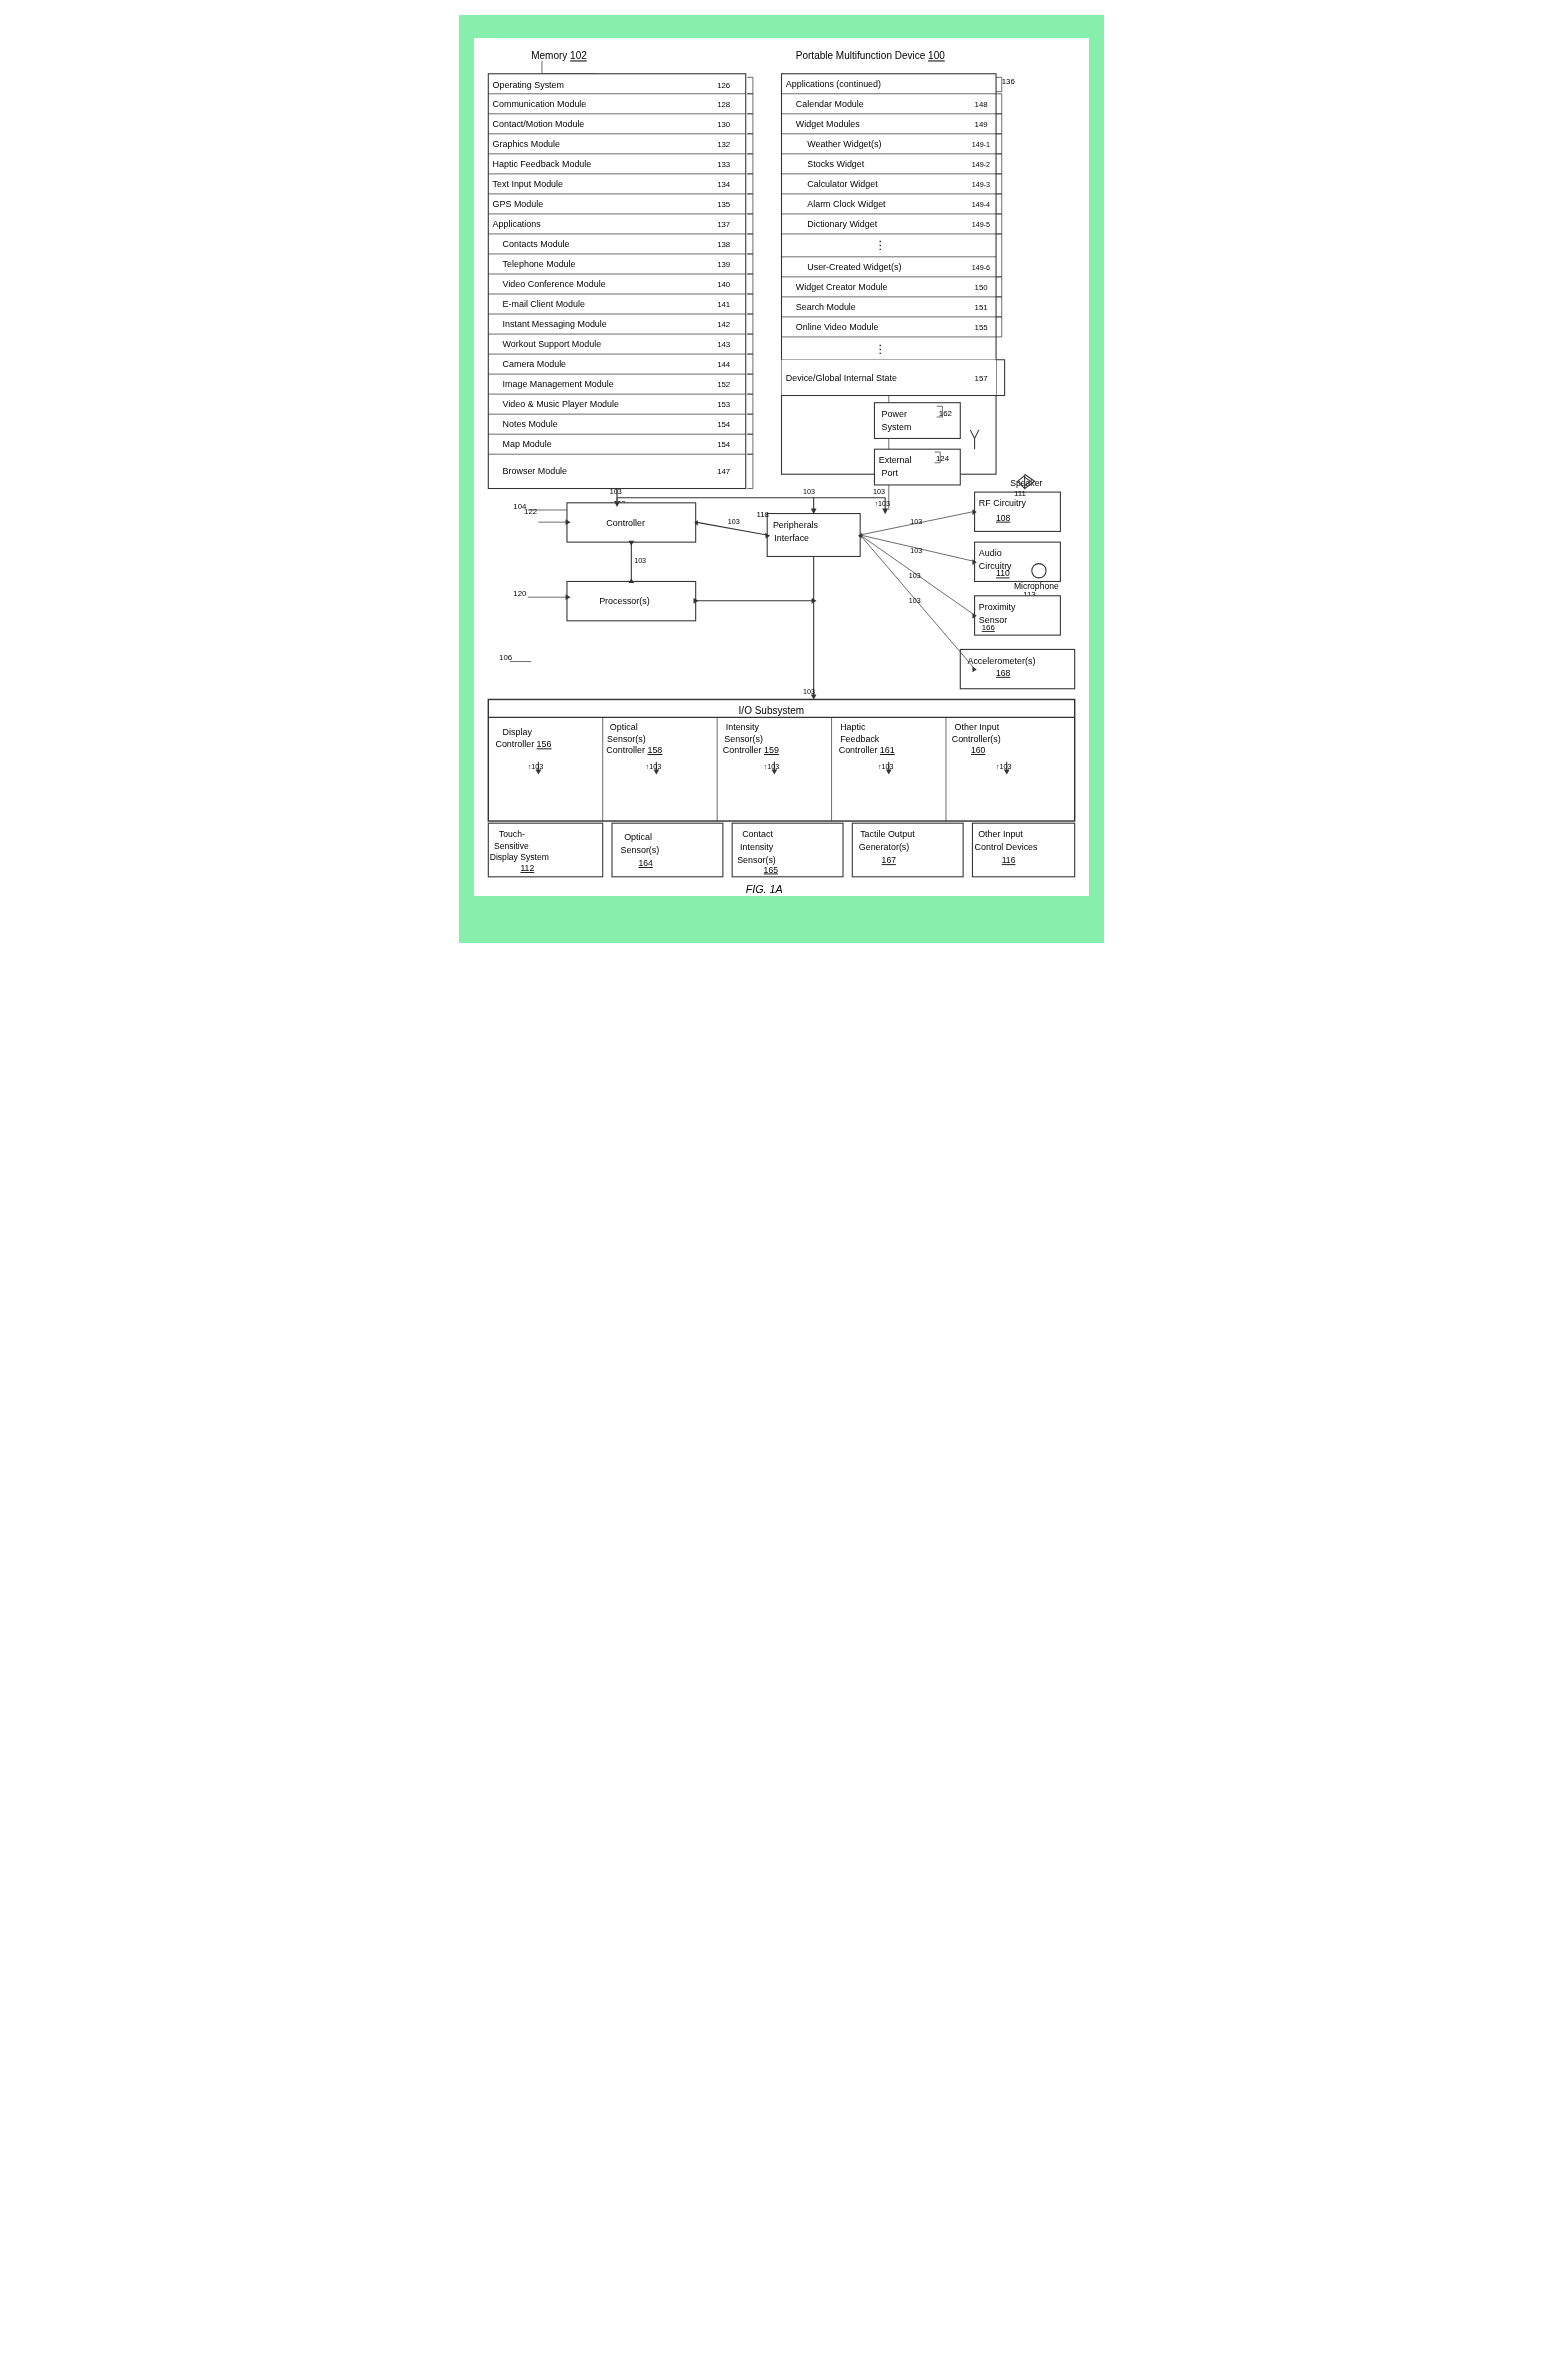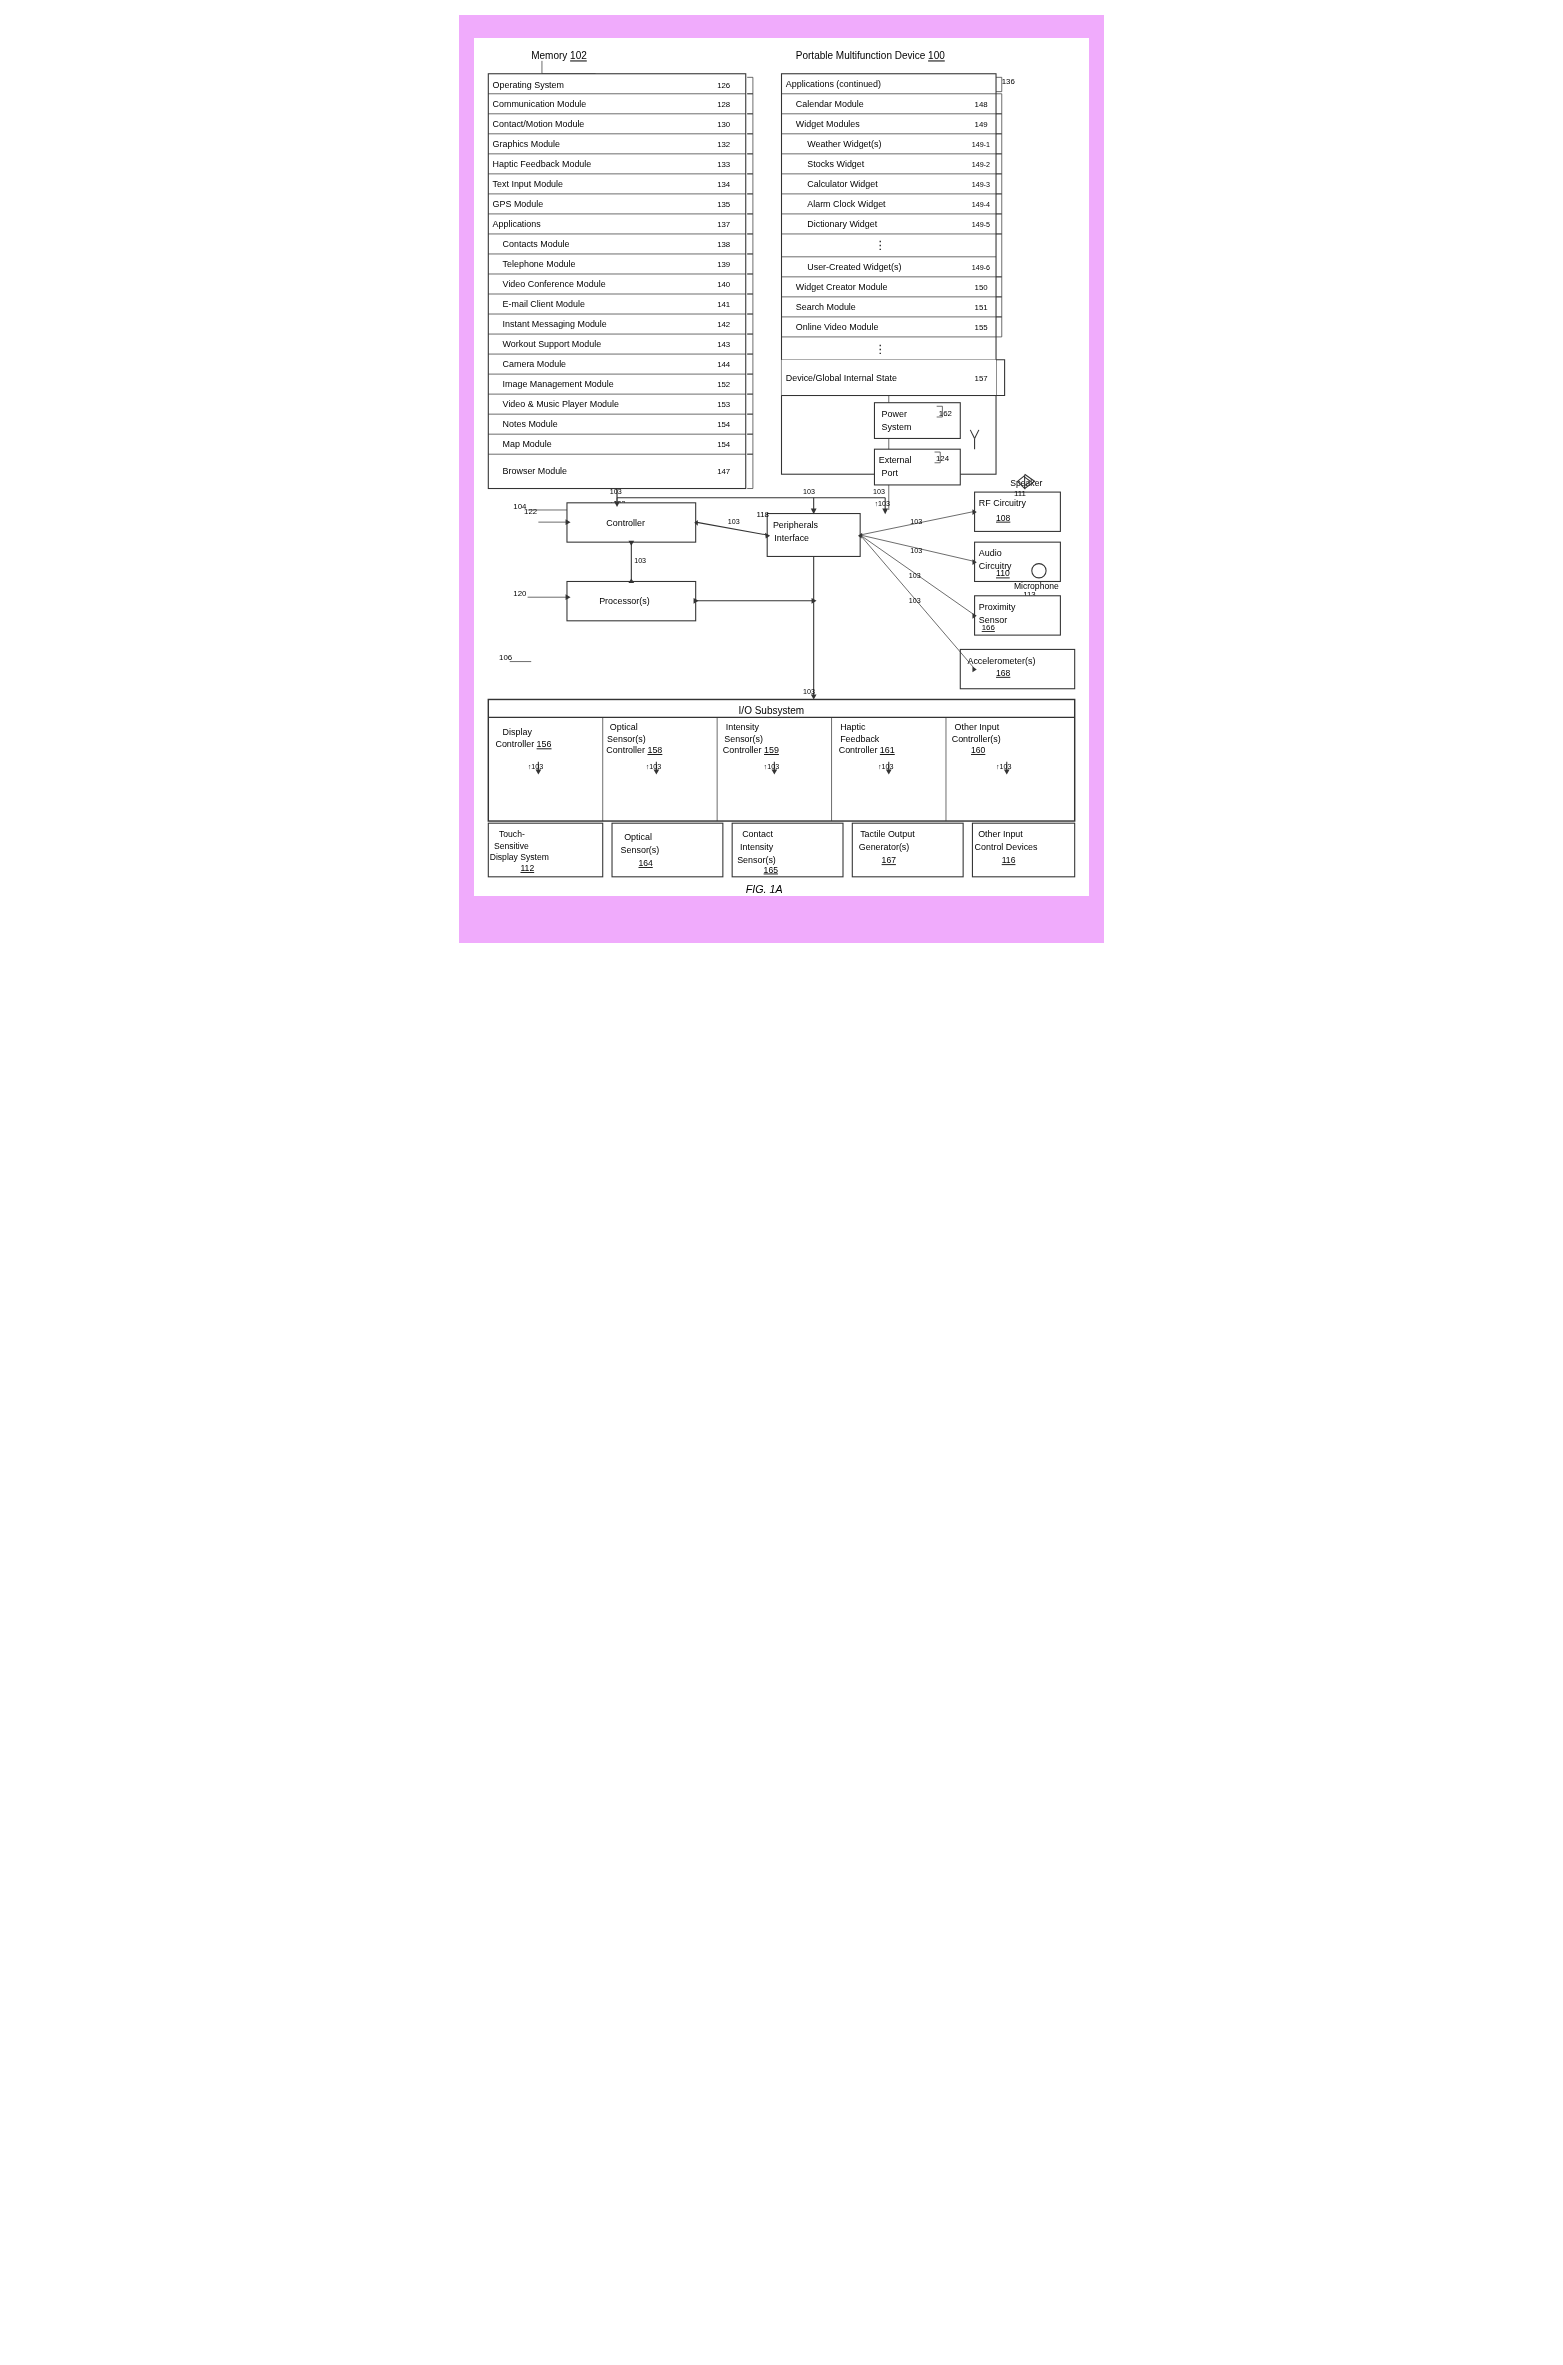--- a/index.html
+++ b/index.html
@@ -8,21 +8,21 @@
       font-family: Arial, sans-serif;
       font-size: 9.7px;
       display: flex;
       justify-content: center;
       align-items: flex-start;
       min-height: 100vh;
       padding: 15px;
     }
     .page-container {
       width: 645px;
-      background: #f0abfc;
+      background: #86efac;
       position: relative;
     }
     .diagram-area {
       position: relative;
       width: 100%;
       padding: 22.5px 15px 45px 15px;
     }
 
     
     .main-svg {

